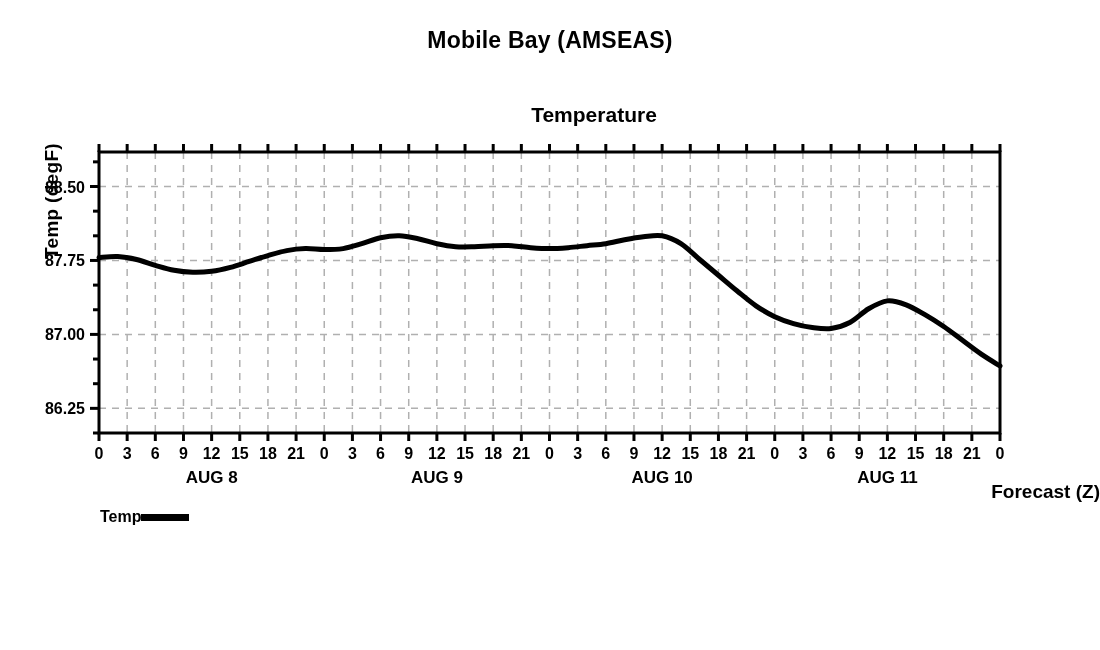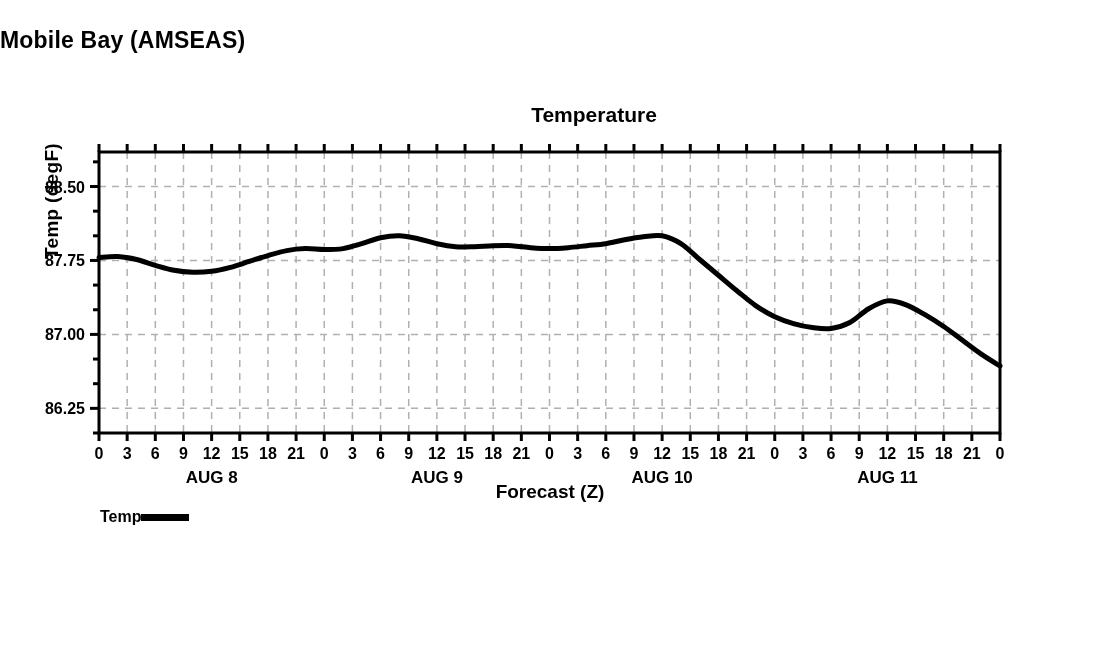--- a/index.html
+++ b/index.html
@@ -17,21 +17,21 @@
   }
   .page {
     position: absolute;
     inset: 0;
   }
   .top-title {
     position: absolute;
     top: 27px;
     left: 0;
     width: 1100px;
-    text-align: left;
+    text-align: center;
     font-size: 23px;
     font-weight: bold;
     letter-spacing: 0.2px;
   }
   .meta-left {
     position: absolute;
     left: 100px;
     top: 74px;
     font-size: 17px;
     font-weight: bold;
@@ -64,21 +64,21 @@
     transform-origin: center center;
     font-size: 19px;
     font-weight: bold;
     letter-spacing: 0.3px;
   }
   .xlabel {
     position: absolute;
     left: 0;
     top: 481px;
     width: 1100px;
-    text-align: center;
+    text-align: right;
     font-size: 19px;
     font-weight: bold;
   }
   .chart-svg {
     position: absolute;
     left: 0;
     top: 0;
   }
   .legend {
     position: absolute;

